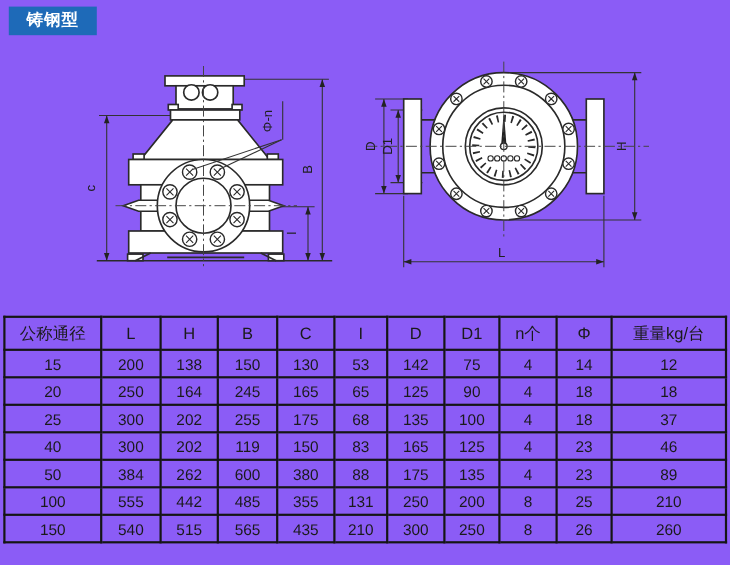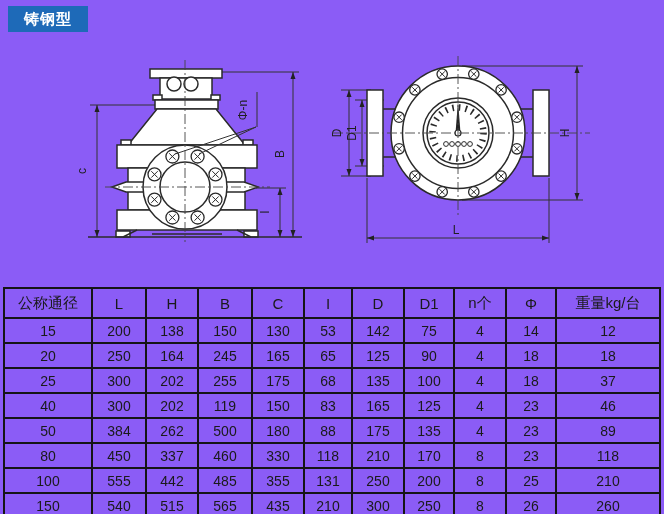--- a/index.html
+++ b/index.html
@@ -274,41 +274,28 @@
             <td>165</td>
             <td>125</td>
             <td>4</td>
             <td>23</td>
             <td>46</td>
           </tr>
           <tr>
             <td>50</td>
             <td>384</td>
             <td>262</td>
-            <td>500</td>
-            <td>180</td>
+            <td>600</td>
+            <td>380</td>
             <td>88</td>
             <td>175</td>
             <td>135</td>
             <td>4</td>
             <td>23</td>
             <td>89</td>
-          </tr>
-          <tr>
-            <td>80</td>
-            <td>450</td>
-            <td>337</td>
-            <td>460</td>
-            <td>330</td>
-            <td>118</td>
-            <td>210</td>
-            <td>170</td>
-            <td>8</td>
-            <td>23</td>
-            <td>118</td>
           </tr>
           <tr>
             <td>100</td>
             <td>555</td>
             <td>442</td>
             <td>485</td>
             <td>355</td>
             <td>131</td>
             <td>250</td>
             <td>200</td>

